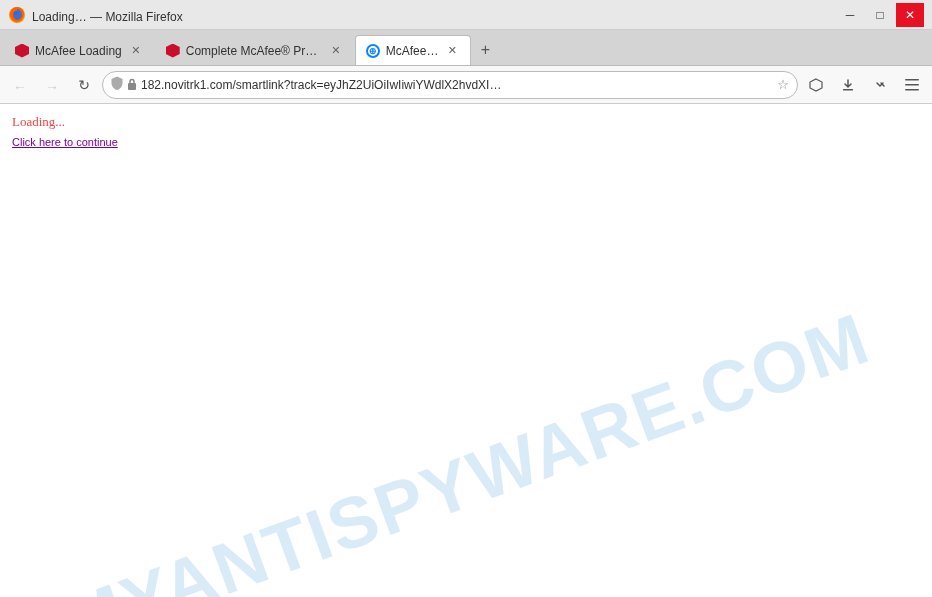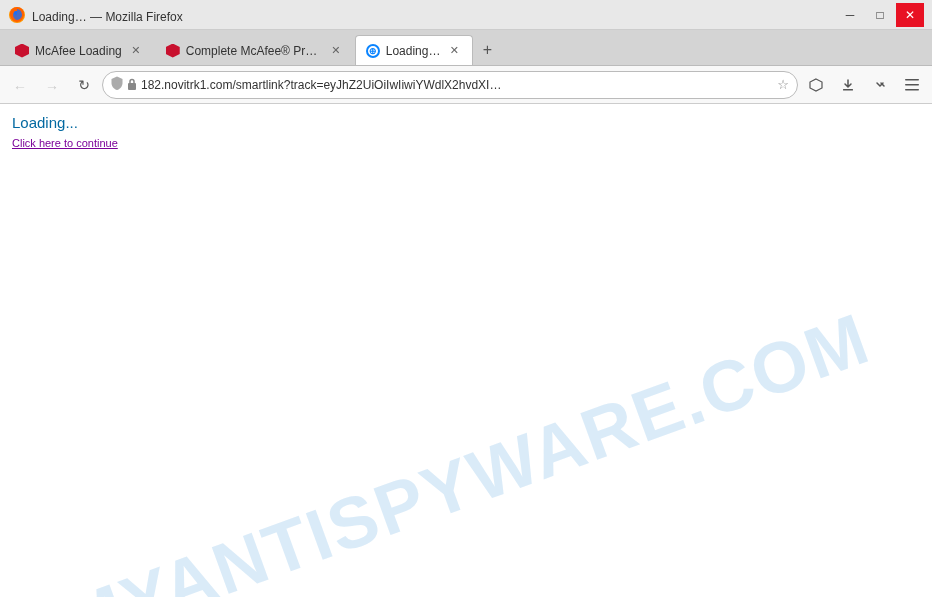--- a/index.html
+++ b/index.html
@@ -188,23 +188,24 @@
     
     .page-content {
       background: white;
       flex: 1;
       height: calc(597px - 30px - 36px - 38px);
       padding: 10px 12px;
       position: relative;
       overflow: hidden;
     }
     .page-loading {
-      font-size: 15px;
-      color: #0369a1;
+      font-size: 13px;
+      color: #ef4444;
       margin-bottom: 4px;
+      font-family: Liberation Serif, serif;
     }
     .page-link {
       color: #7b0099;
       text-decoration: underline;
       cursor: pointer;
       font-size: 11px;
     }
 
     
     .watermark {
@@ -276,21 +277,21 @@
   </div>
 
   <div class="tab">
     <div class="mcafee-icon"></div>
     <span class="tab-label">Complete McAfee® Prote…</span>
     <button class="tab-close">✕</button>
   </div>
 
   <div class="tab active">
     <div class="loading-globe">⊕</div>
-    <span class="tab-label">Loading…</span>
+    <span class="tab-label">McAfee…</span>
     <button class="tab-close">✕</button>
   </div>
 
   <button class="tab-new">+</button>
 </div>
 
 <div class="navbar">
   <button class="nav-btn disabled" title="Back">←</button>
   <button class="nav-btn disabled" title="Forward">→</button>
   <button class="nav-btn" title="Reload">↻</button>

